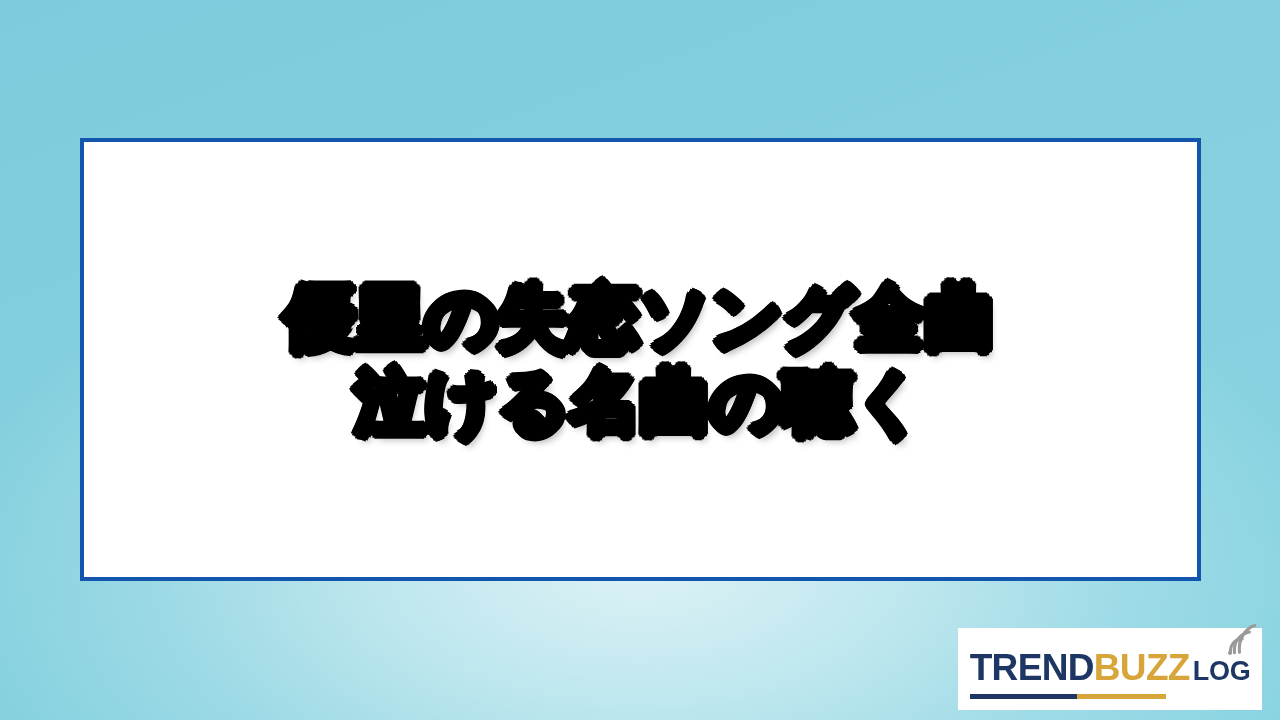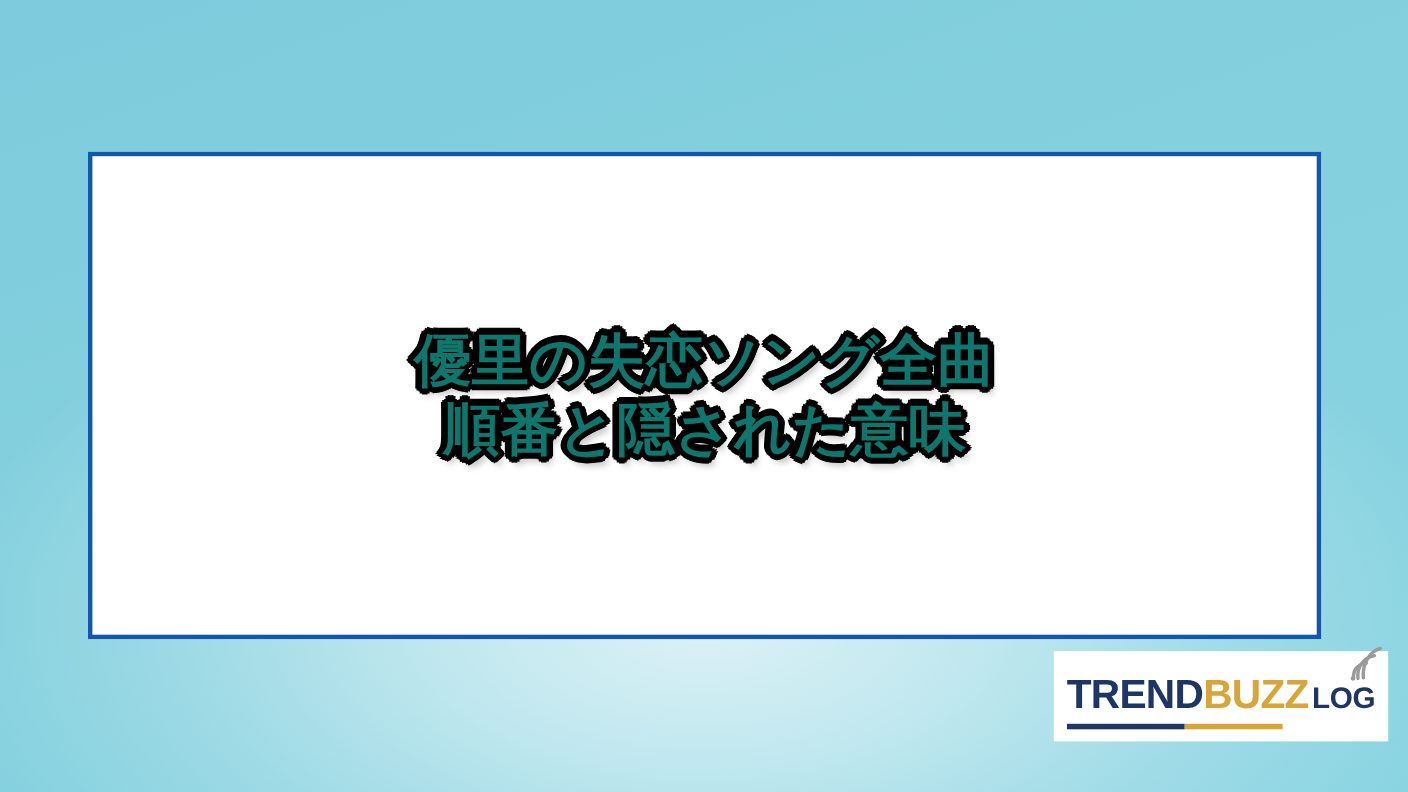--- a/index.html
+++ b/index.html
@@ -44,24 +44,24 @@
     display:flex;
     flex-direction:column;
     align-items:center;
     justify-content:center;
     gap:0;
   }
 
   .title-line {
     font-family:"DejaVu Sans", sans-serif;
     font-weight:700;
-    font-size:52px;
+    font-size:70px;
     line-height:1.20;
     letter-spacing:.006em;
-    color:#0f766e;
+    color:#000000;
     white-space:nowrap;
     text-align:right;
     
     text-shadow:
       -1px -4px 0 #000,  0px -4px 0 #000,  1px -4px 0 #000,
       -3px -3px 0 #000,  3px -3px 0 #000,
       -4px -1px 0 #000, -4px  0px 0 #000, -4px  1px 0 #000,
        4px -1px 0 #000,  4px  0px 0 #000,  4px  1px 0 #000,
       -3px  3px 0 #000,  3px  3px 0 #000,
       -1px  4px 0 #000,  0px  4px 0 #000,  1px  4px 0 #000,
@@ -70,21 +70,21 @@
       -5px  2px 0 #000,  5px  2px 0 #000,
       -2px  5px 0 #000,  2px  5px 0 #000,
        0px  6px 0 #000,  0px -6px 0 #000,
        6px  0px 0 #000, -6px  0px 0 #000,
        4px  7px 7px rgba(0,0,0,.30);
   }
 
   
   #brand-logo-card {
     position:absolute;
-    left:958px; top:592px;
+    left:958px; top:628px;
     width:304px; height:82px;
     background:#ffffff;
     display:flex;
     align-items:center;
     justify-content:center;
   }
 
   #brand-logo {
     position:relative;
     display:flex;
@@ -133,21 +133,21 @@
   }
 </style>
 </head>
 <body>
 
 <div id="thumbnail-canvas">
 
   <div id="title-panel">
     <div id="title-block">
       <div class="title-line">優里の失恋ソング全曲</div>
-      <div class="title-line">順番と隠された意味</div>
+      <div class="title-line">泣ける名曲の聴く</div>
     </div>
   </div>
 
   <div id="brand-logo-card">
     <div id="brand-logo">
 
       <span class="wordmark">
         <span class="wm-trend">TREND</span><span class="wm-buzz">BUZZ</span>
       </span>
 

